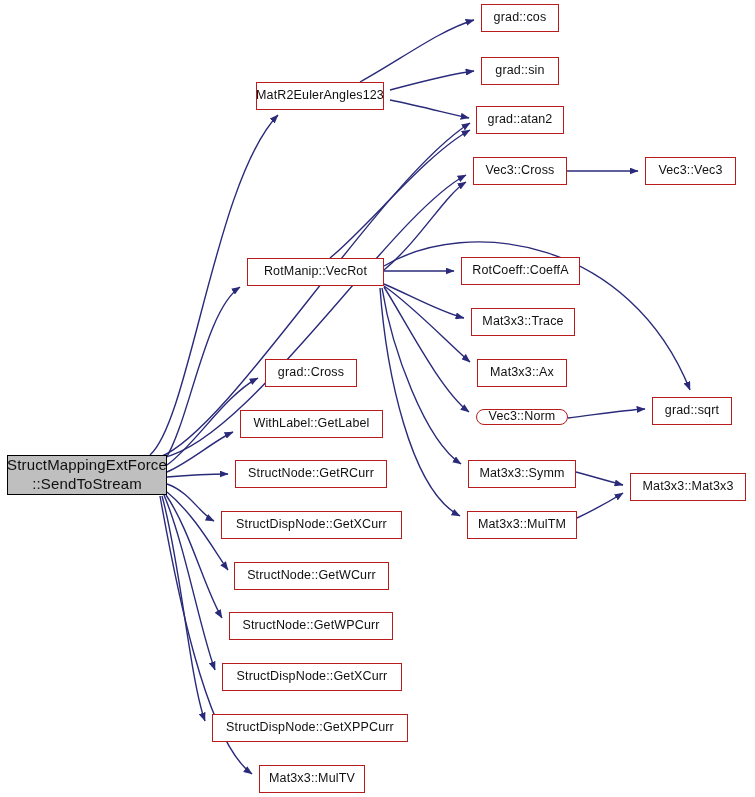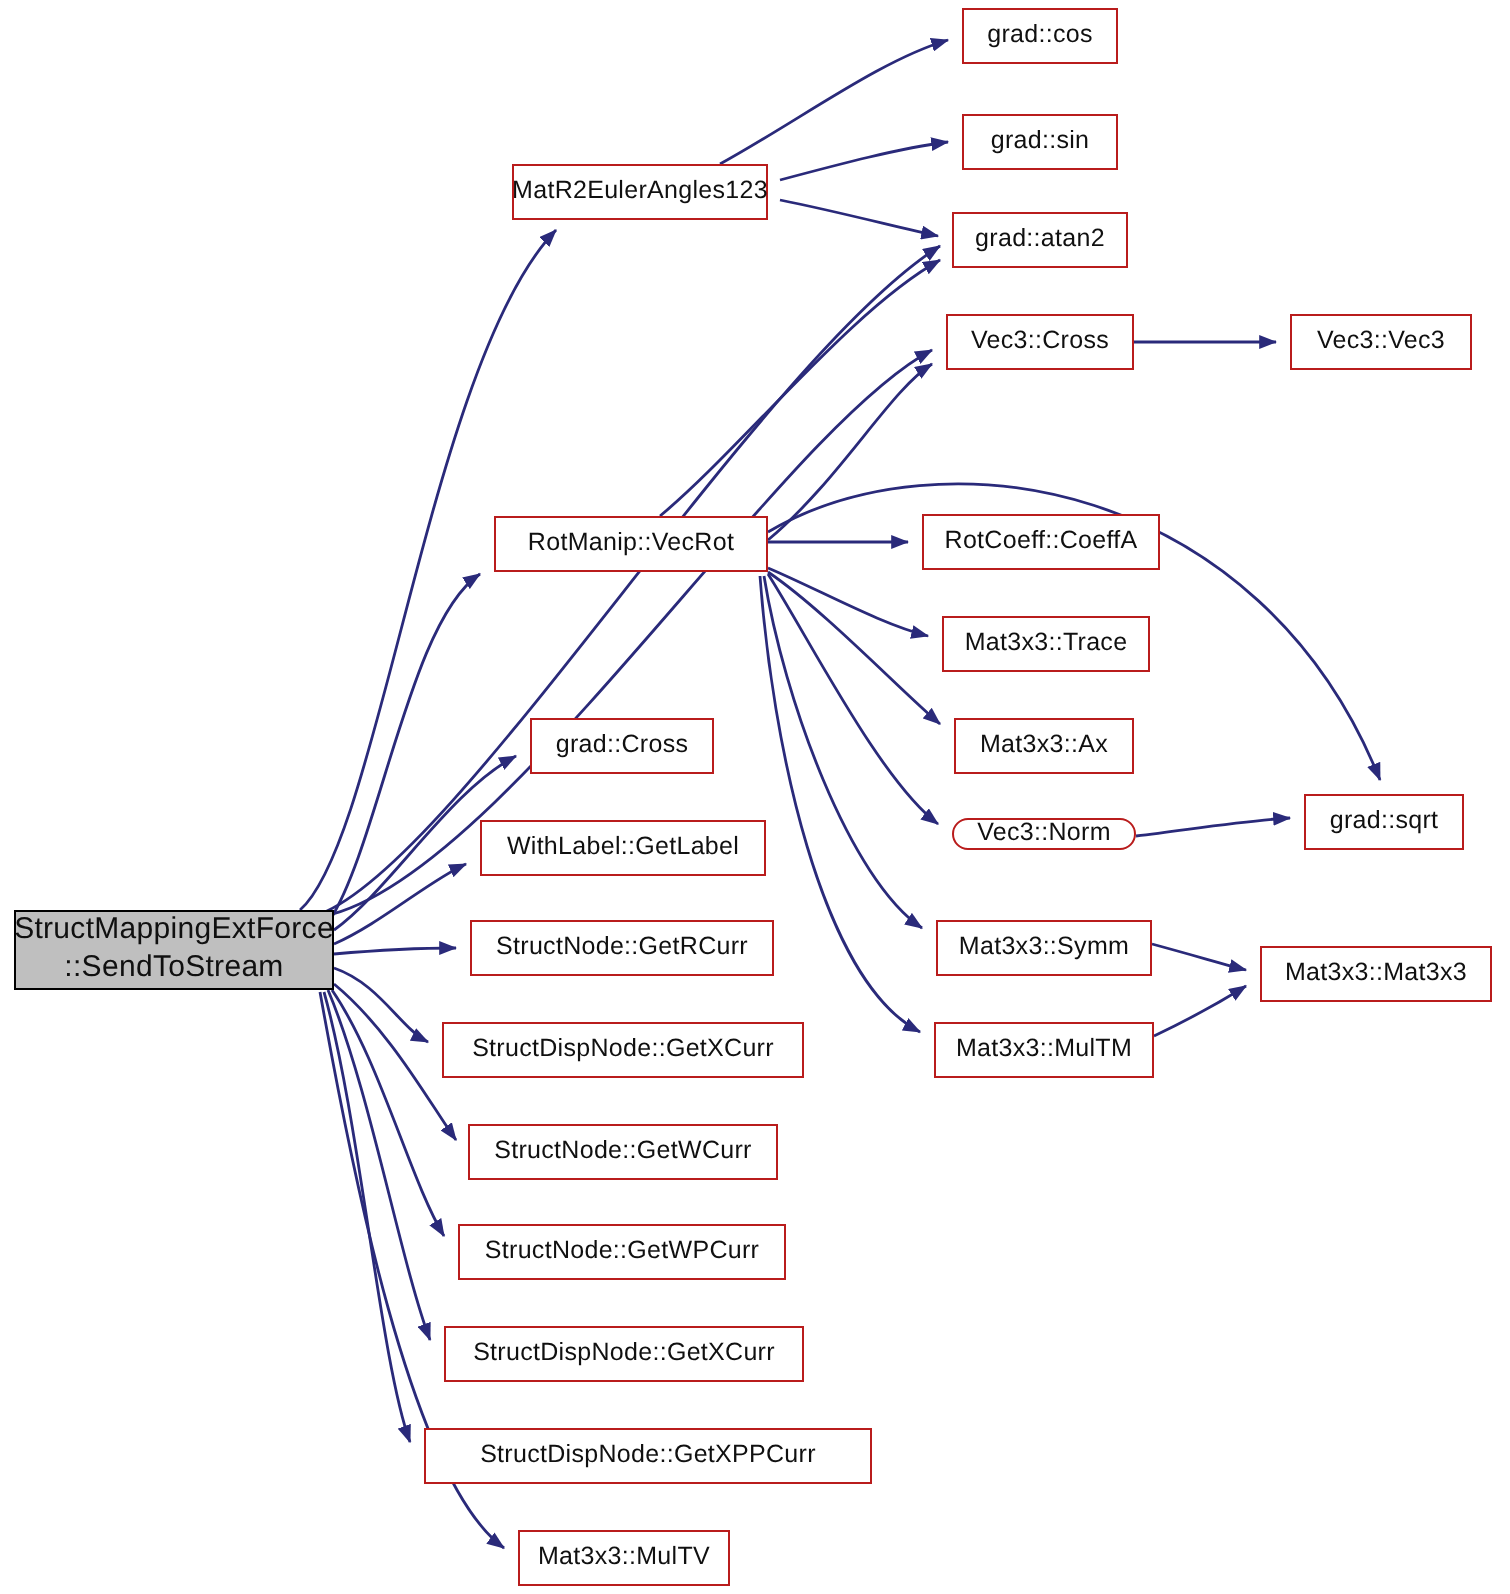--- a/index.html
+++ b/index.html
@@ -105,16 +105,16 @@
       <div class="node" style="left: 467px; top: 511px; width: 110px; height: 28px;">Mat3x3::MulTM</div>
       <div class="node" style="left: 652px; top: 397px; width: 80px; height: 28px;">grad::sqrt</div>
       <div class="node" style="left: 630px; top: 473px; width: 116px; height: 28px;">Mat3x3::Mat3x3</div>
       <div class="node" style="left: 265px; top: 359px; width: 92px; height: 28px;">grad::Cross</div>
       <div class="node" style="left: 240px; top: 410px; width: 143px; height: 28px;">WithLabel::GetLabel</div>
       <div class="node" style="left: 235px; top: 460px; width: 152px; height: 28px;">StructNode::GetRCurr</div>
       <div class="node" style="left: 221px; top: 511px; width: 181px; height: 28px;">StructDispNode::GetXCurr</div>
       <div class="node" style="left: 234px; top: 562px; width: 155px; height: 28px;">StructNode::GetWCurr</div>
       <div class="node" style="left: 229px; top: 612px; width: 164px; height: 28px;">StructNode::GetWPCurr</div>
       <div class="node" style="left: 222px; top: 663px; width: 180px; height: 28px;">StructDispNode::GetXCurr</div>
-      <div class="node" style="left: 212px; top: 714px; width: 224px; height: 28px;">StructDispNode::GetXPPCurr</div>
+      <div class="node" style="left: 212px; top: 714px; width: 196px; height: 28px;">StructDispNode::GetXPPCurr</div>
       <div class="node" style="left: 259px; top: 765px; width: 106px; height: 28px;">Mat3x3::MulTV</div>
     </div>
 </div>
 
 </body></html>

